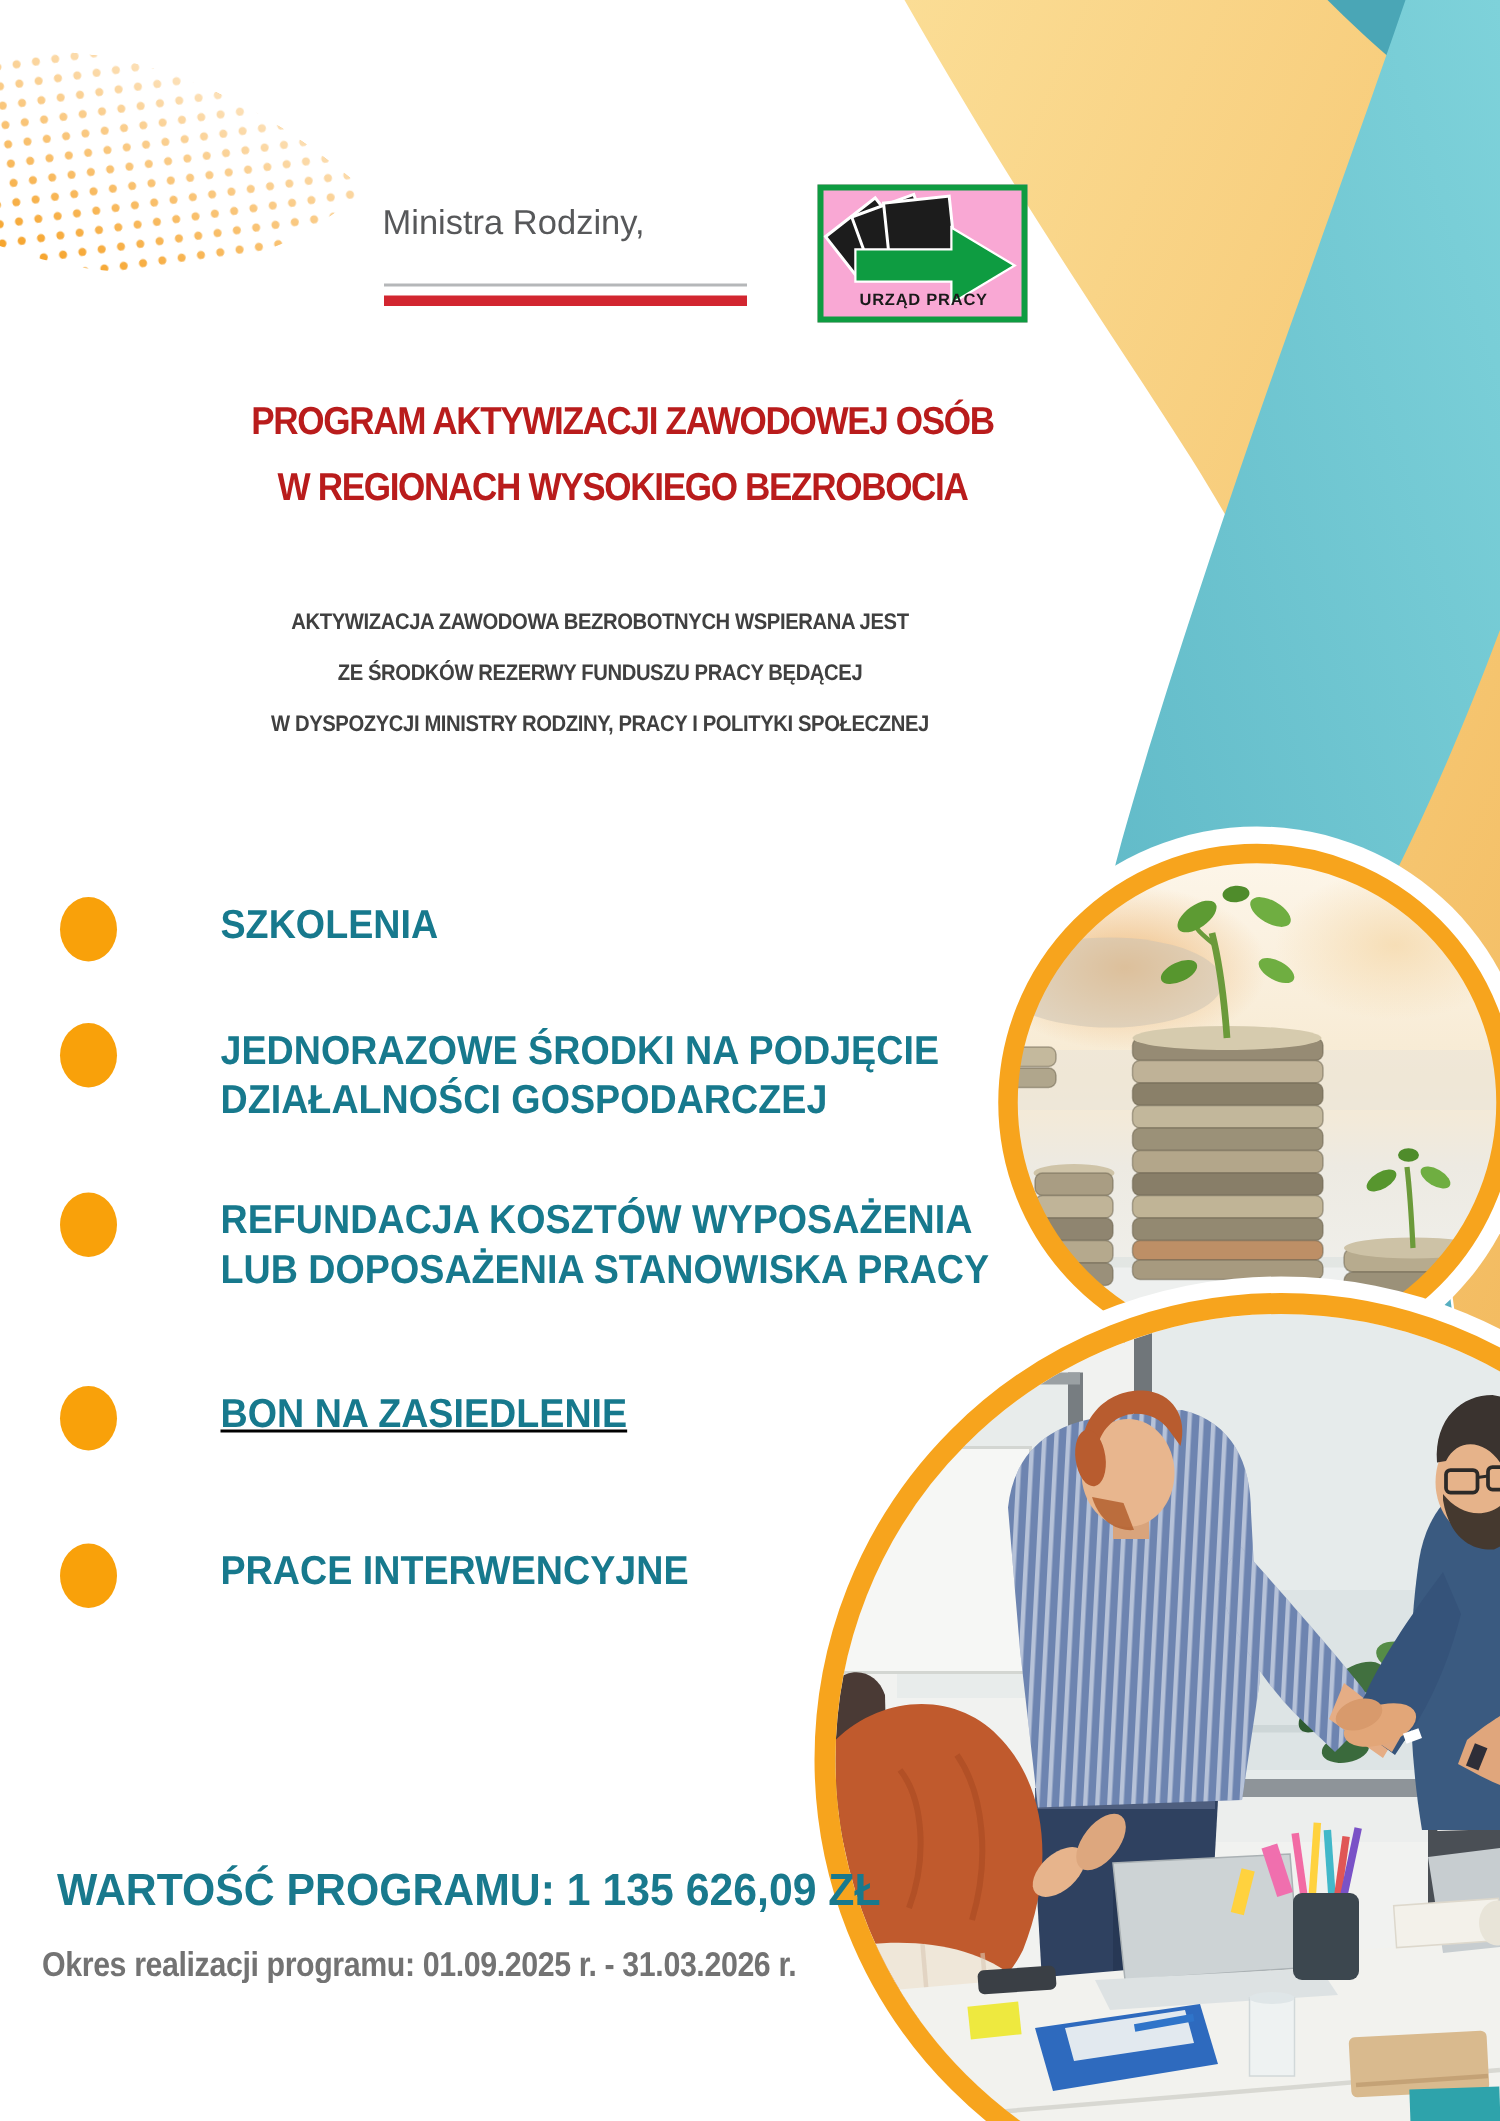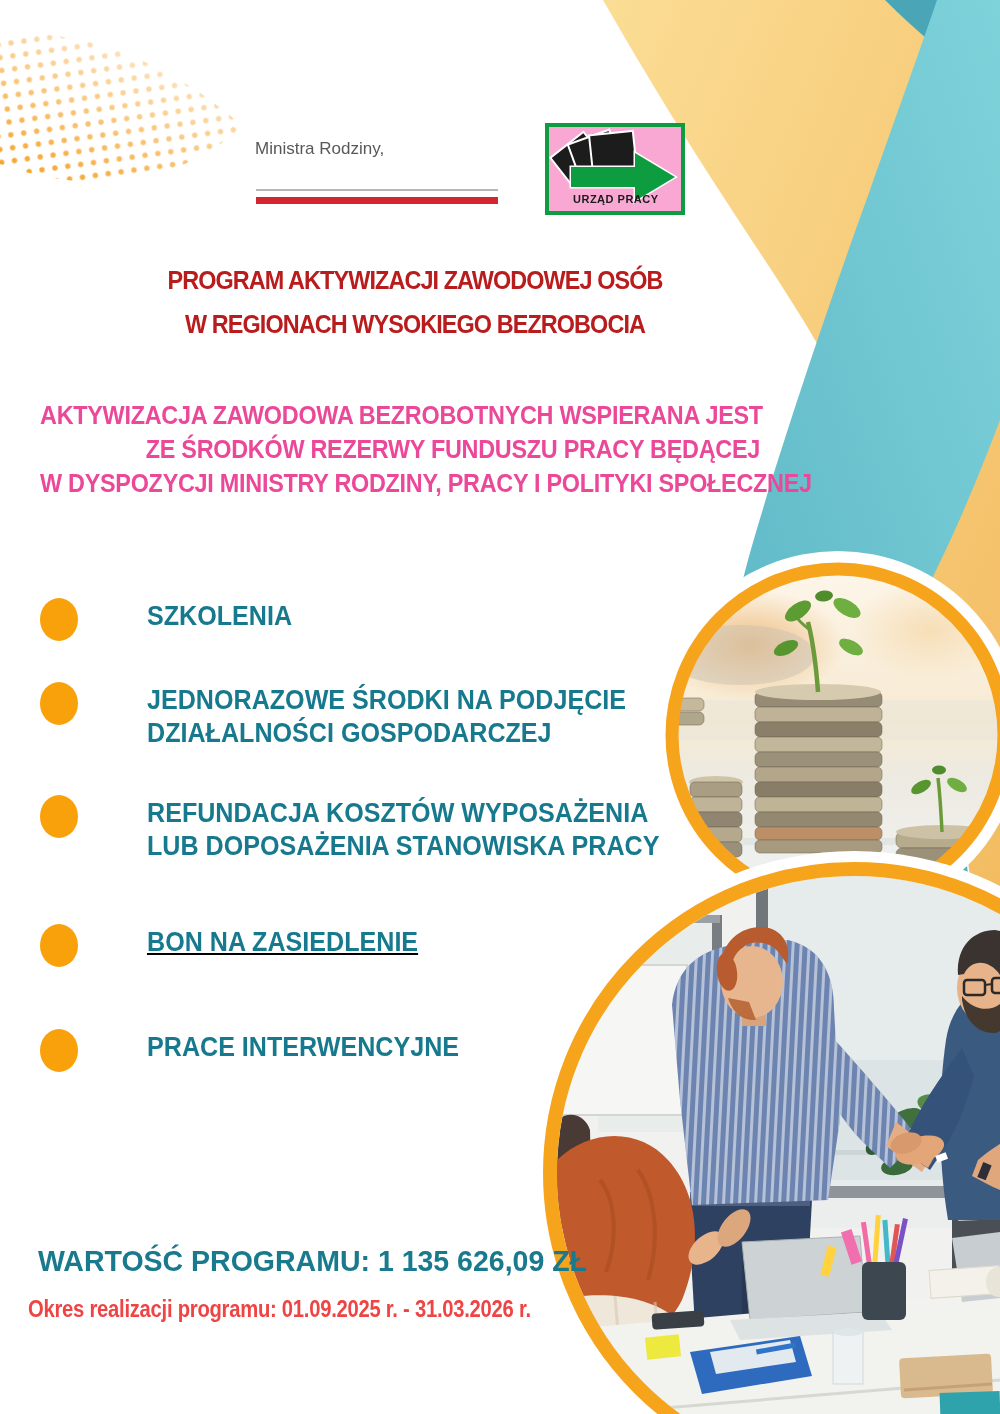--- a/index.html
+++ b/index.html
@@ -2,44 +2,44 @@
 <html><head>
 <meta charset="utf-8">
 <style>
   html,body{margin:0;padding:0;background:#ffffff;}
   .poster{position:relative;width:1000px;height:1414px;background:#fff;overflow:hidden;
           font-family:"Liberation Sans",sans-serif;}
   .decor{position:absolute;left:0;top:0;z-index:1;}
   .txt{position:absolute;z-index:3;}
   .cond{display:inline-block;transform:scaleX(.9);transform-origin:left center;white-space:nowrap;}
   
-  .ministry{left:255px;top:136px;font-size:17px;line-height:25px;color:#57585a;}
+  .ministry{left:255px;top:136px;font-size:23px;line-height:25px;color:#57585a;}
   .flagbar{position:absolute;left:256px;top:189px;width:242px;z-index:3;}
   .flagbar .w{height:6px;background:#fff;border-top:2px solid #b5b7b9;}
   .flagbar .r{height:7px;background:#d22630;}
   
   .uplogo{position:absolute;left:545px;top:123px;width:140px;height:92px;z-index:3;
           background:#f9a8d4;border:4px solid #0e9c41;box-sizing:border-box;}
   
   .title{left:0;top:258px;width:830px;text-align:center;color:#b91c1c;font-weight:bold;
          font-size:26px;line-height:44px;letter-spacing:-1px;}
   .title span{display:block;transform:scaleX(.9);transform-origin:center;white-space:nowrap;}
   
-  .subtitle{left:0;top:398px;width:800px;text-align:right;color:#ec4899;font-weight:bold;
-            font-size:26px;line-height:34px;letter-spacing:-.3px;}
+  .subtitle{left:0;top:398px;width:800px;text-align:center;color:#404040;font-weight:bold;
+            font-size:15px;line-height:34px;letter-spacing:-.3px;}
   .subtitle span{display:block;transform:scaleX(.9);transform-origin:center;white-space:nowrap;}
   
   .benefit{position:absolute;left:40px;z-index:3;display:flex;align-items:flex-start;gap:41px;}
   .dot{width:38px;height:43px;border-radius:50%;background:#f9a10a;flex:0 0 auto;margin-top:-2px;}
   .blines{margin-left:28px;color:#17798d;font-weight:bold;font-size:27px;line-height:33px;}
   .blines span{display:block;transform:scaleX(.93);transform-origin:left center;white-space:nowrap;}
   .b1{top:600px;} .b2{top:684px;justify-content:space-between;} .b3{top:797px;} .b4{top:926px;text-decoration:underline;} .b5{top:1031px;}
   
   .value{left:28px;top:1244px;color:#19798d;font-weight:bold;font-size:30px;margin-left:10px;}
-  .period{left:28px;top:1296px;color:#ef4444;font-weight:bold;font-size:23px;letter-spacing:-.3px;}
+  .period{left:28px;top:1296px;color:#737373;font-weight:bold;font-size:23px;letter-spacing:-.3px;}
   .value .cond{transform:scaleX(.95);}
   .period .cond{transform:scaleX(.88);}
 </style>
 </head>
 <body>
 
 <div class="poster">
 
   <svg class="decor" width="1000" height="1414" viewBox="0 0 1000 1414">
     <defs>

